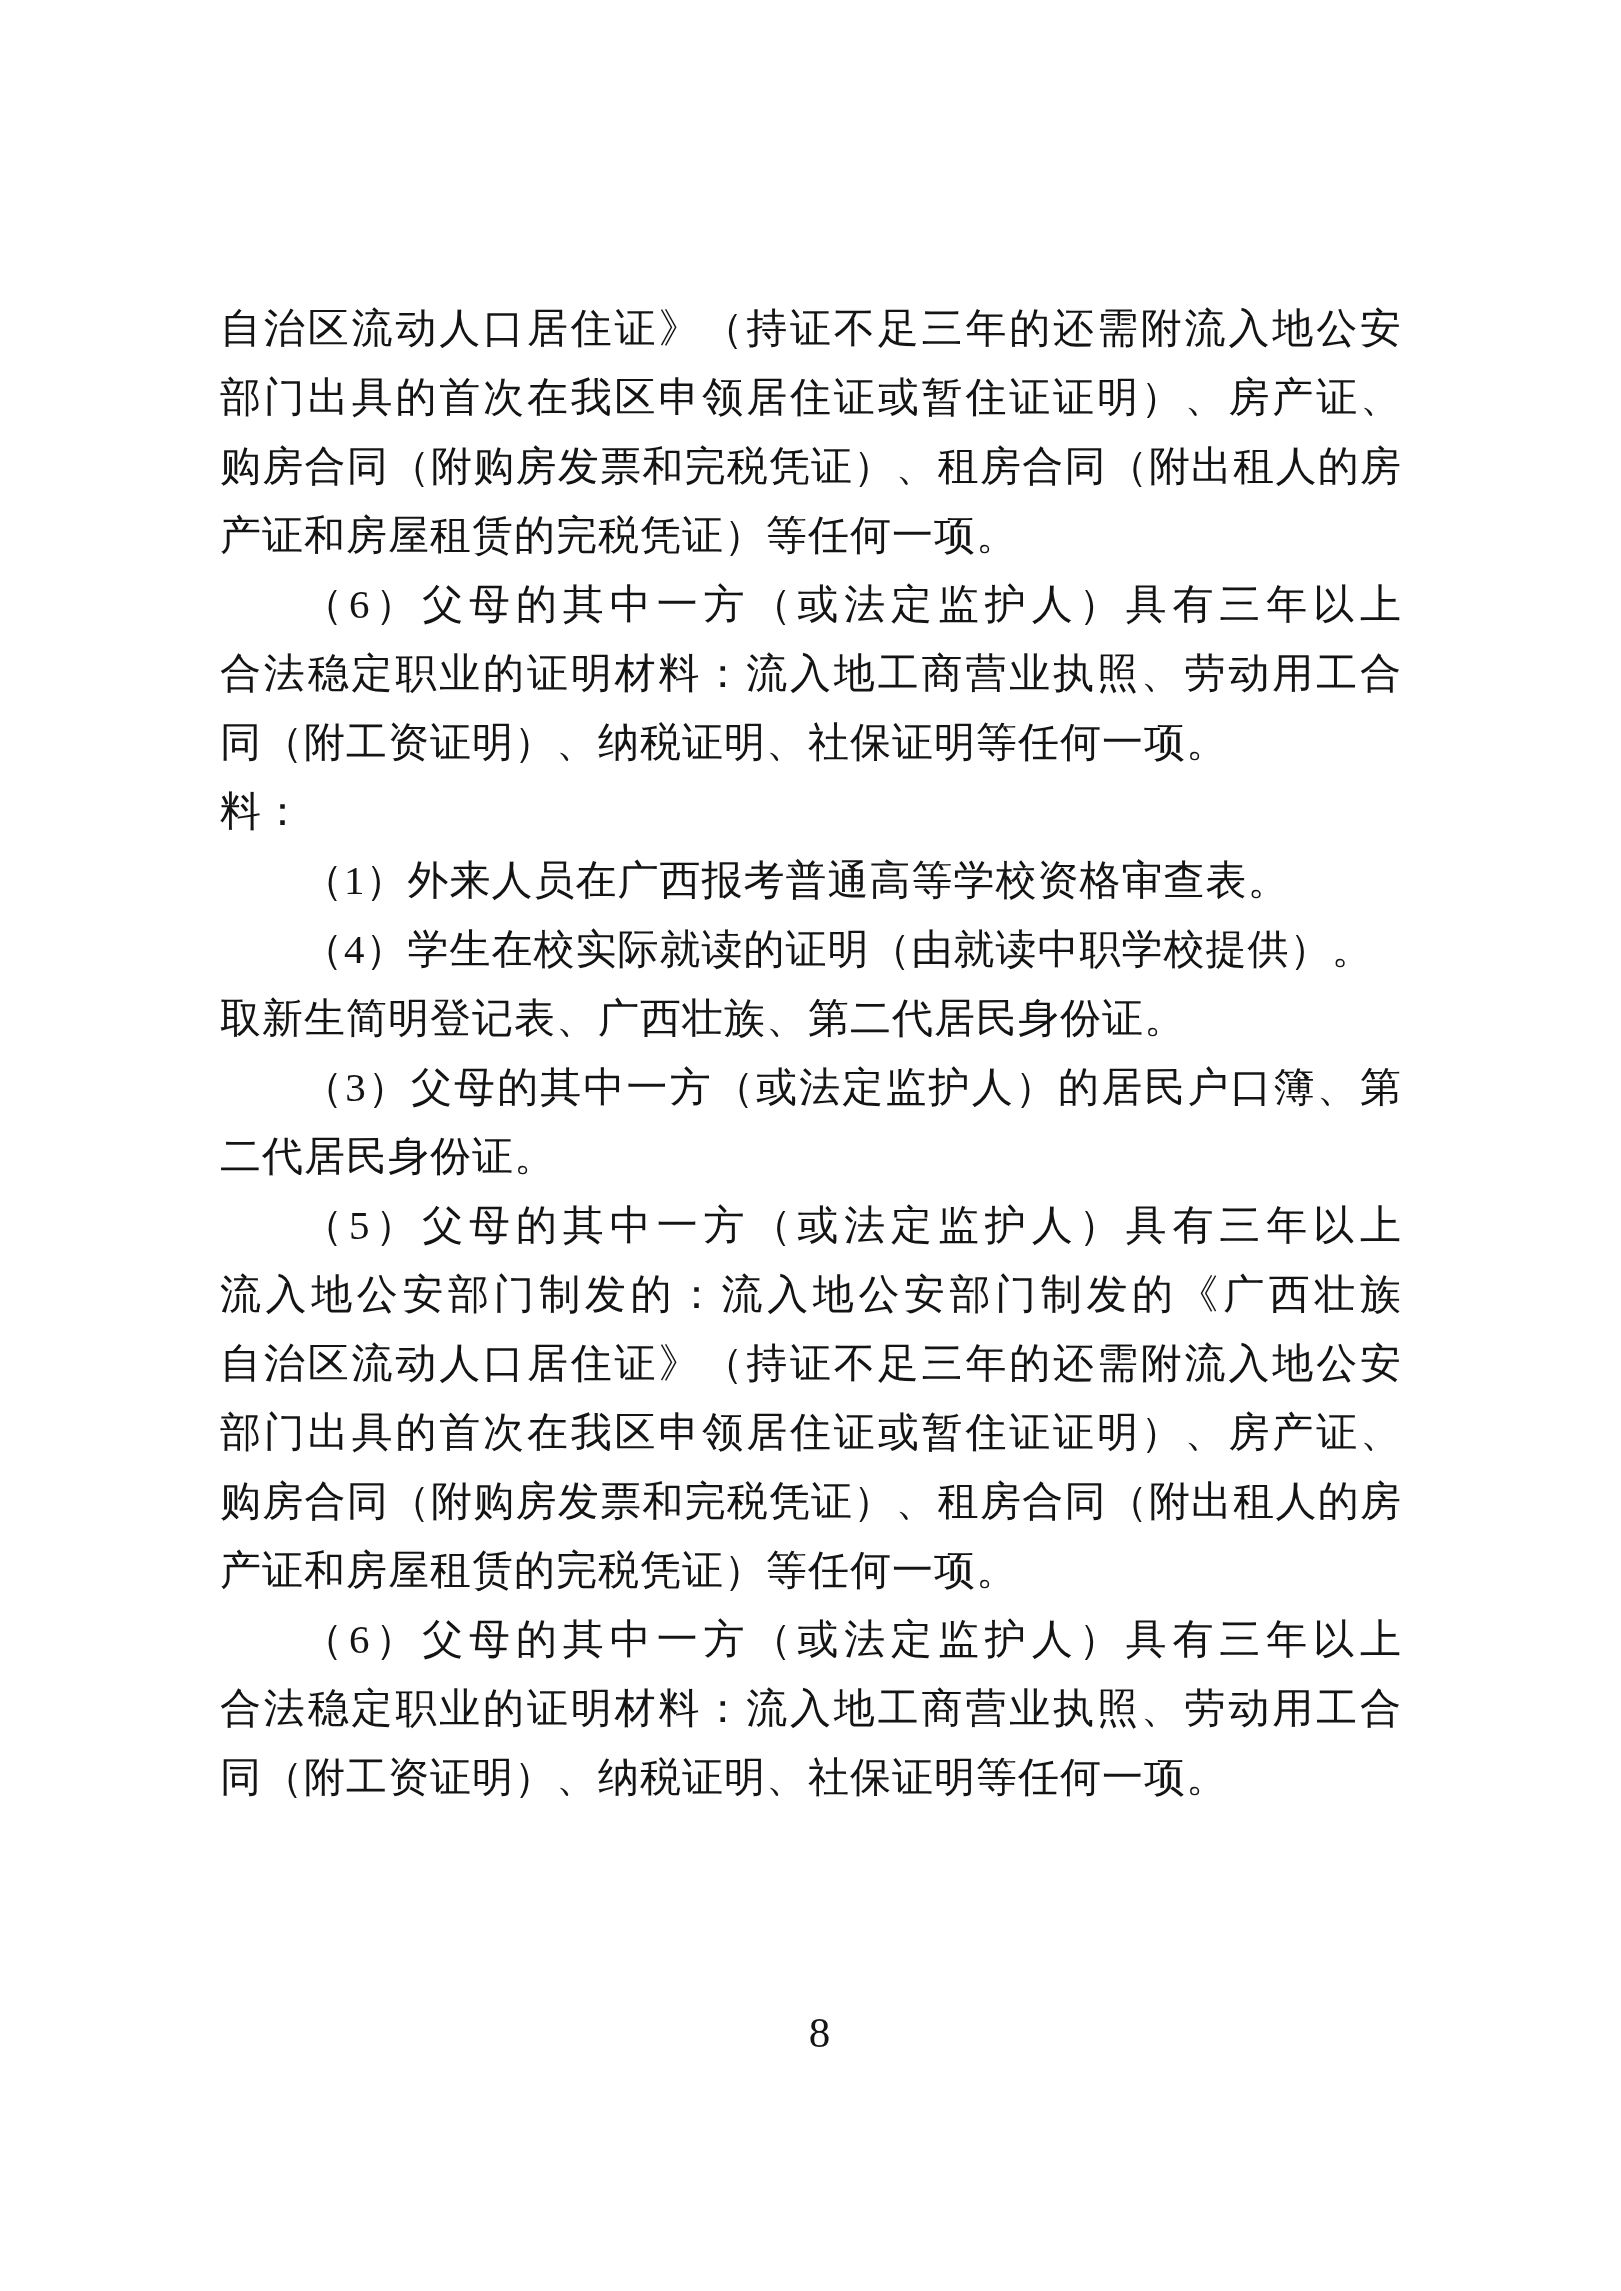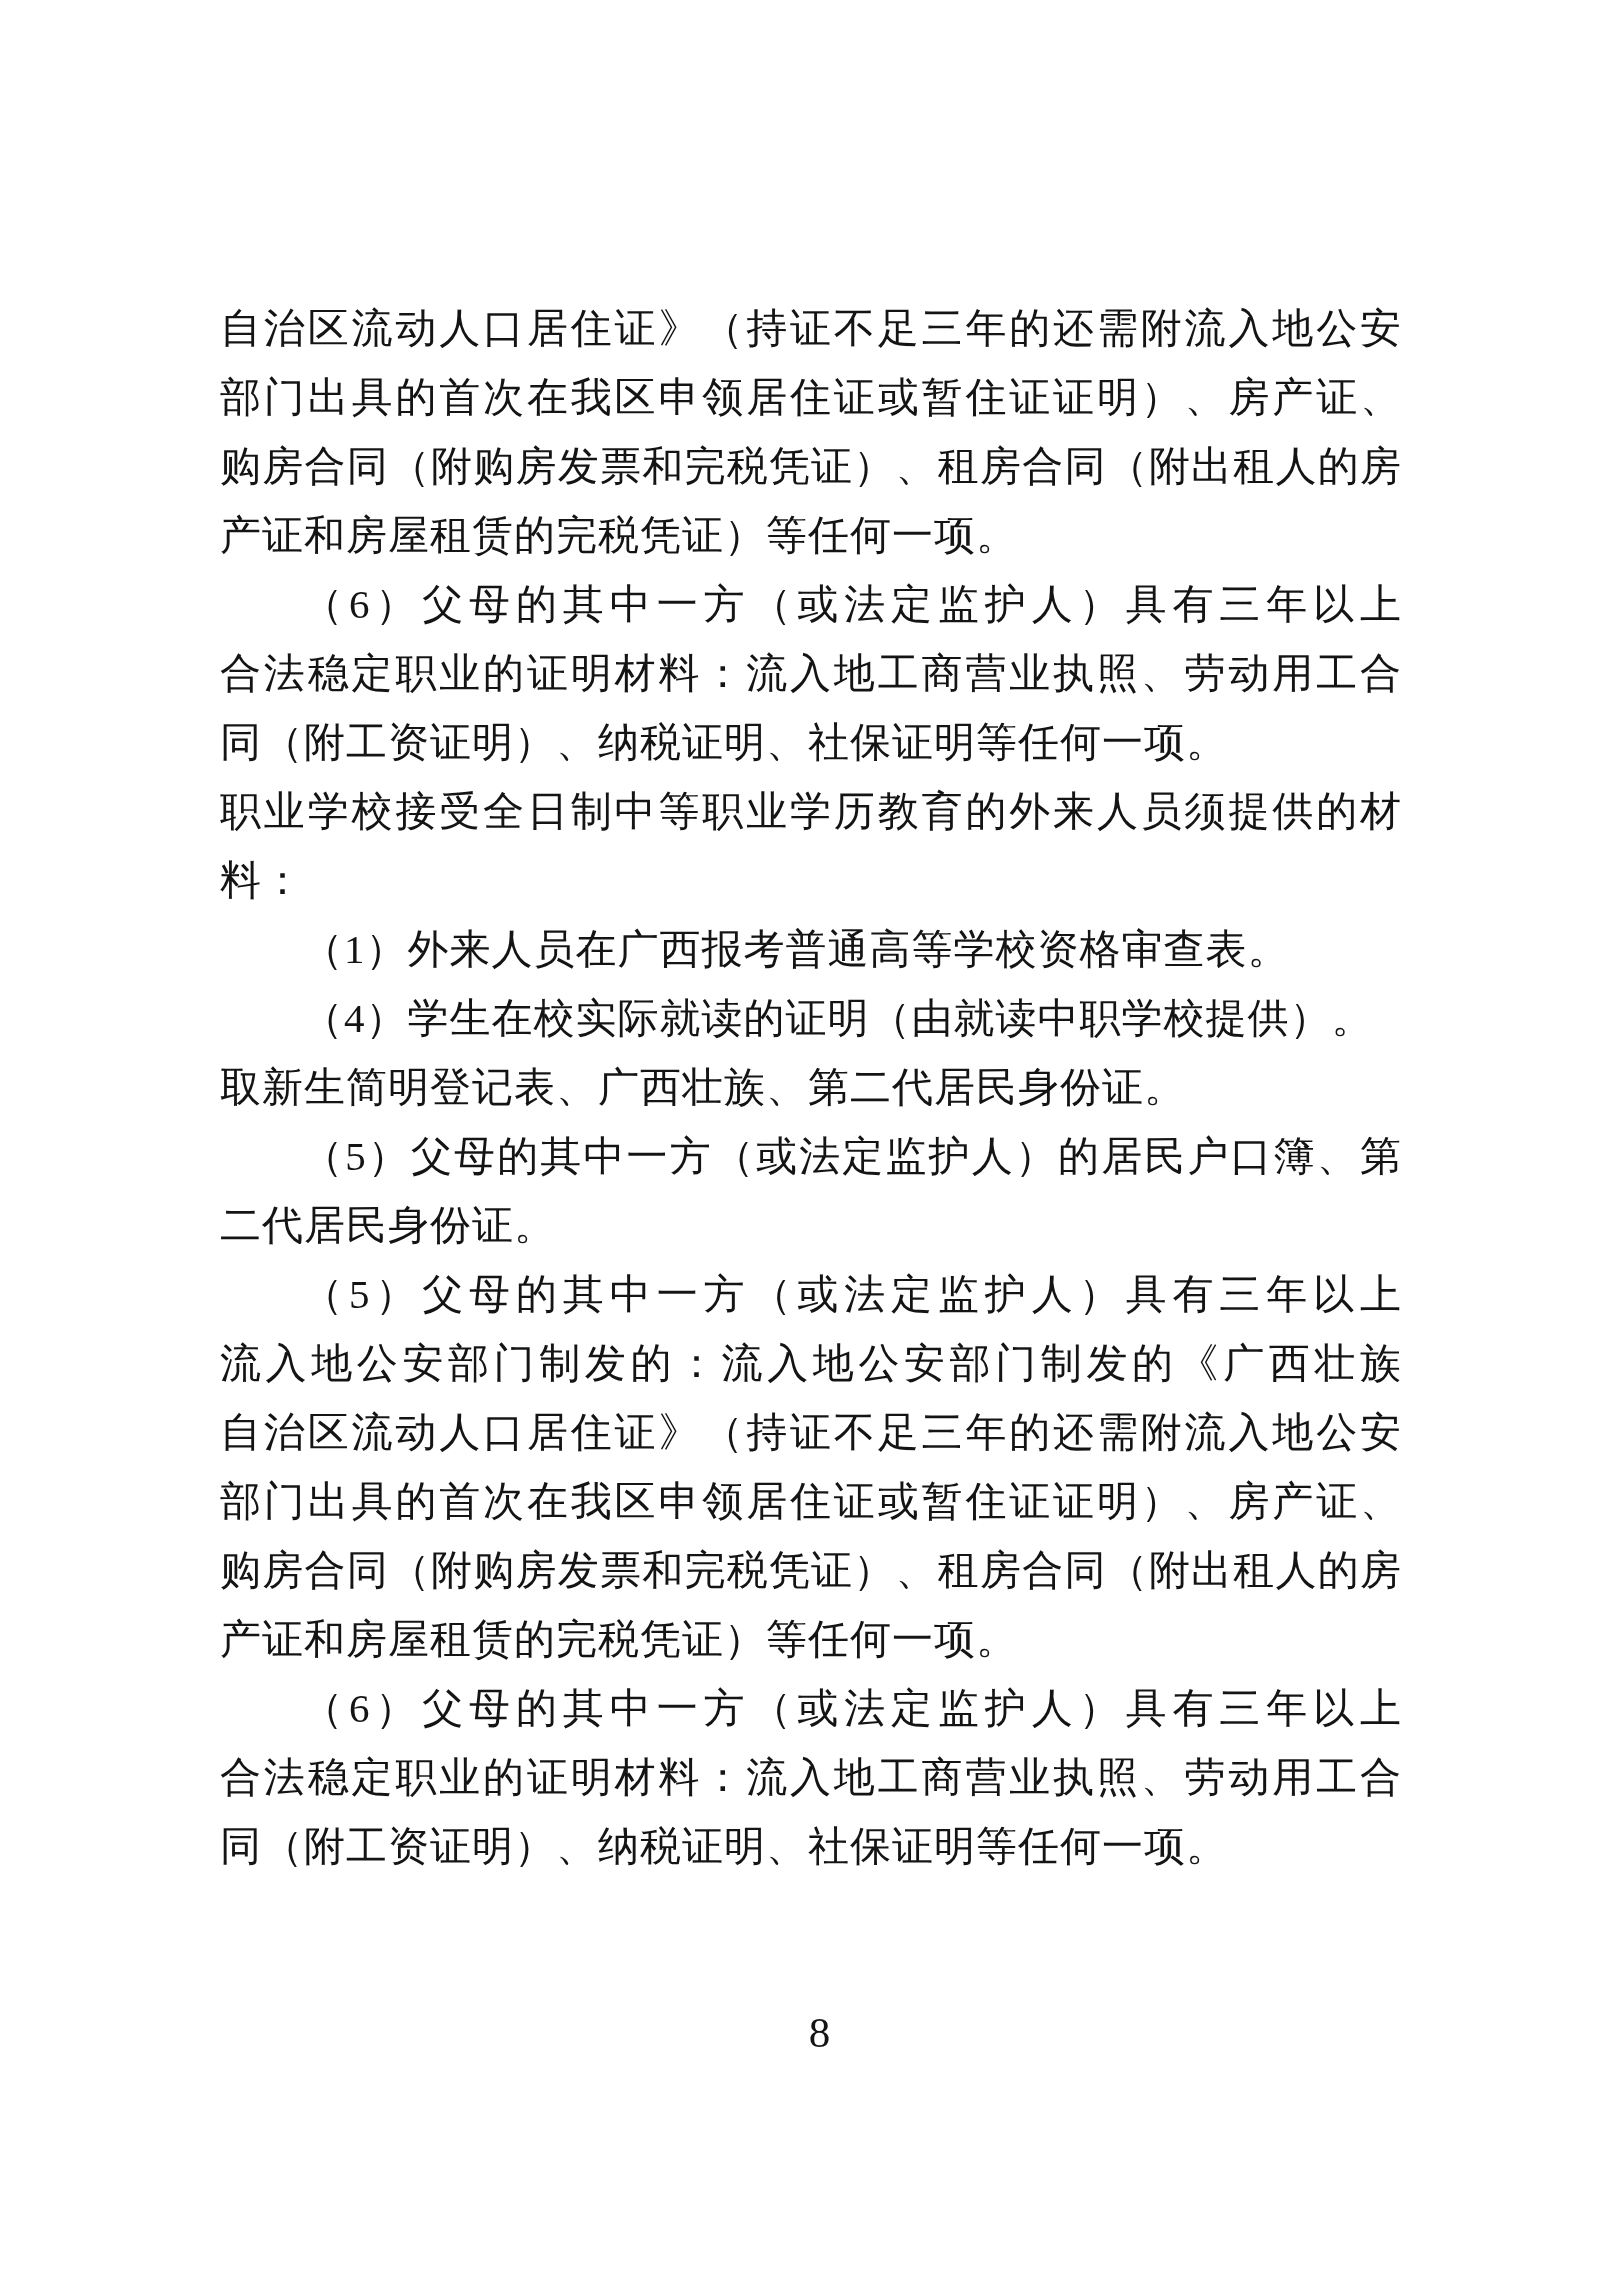--- a/index.html
+++ b/index.html
@@ -55,26 +55,25 @@
 
 <div class="page" style="background: rgb(255, 255, 255); color: rgb(20, 20, 20); padding-left: 18px;">
   <div class="text-block">
       <div class="line">自治区流动人口居住证》（持证不足三年的还需附流入地公安</div>
       <div class="line">部门出具的首次在我区申领居住证或暂住证证明）、房产证、</div>
       <div class="line">购房合同（附购房发票和完税凭证）、租房合同（附出租人的房</div>
       <div class="line end">产证和房屋租赁的完税凭证）等任何一项。</div>
       <div class="line indent">（6）父母的其中一方（或法定监护人）具有三年以上（含）</div>
       <div class="line">合法稳定职业的证明材料：流入地工商营业执照、劳动用工合</div>
       <div class="line end">同（附工资证明）、纳税证明、社保证明等任何一项。</div>
-      <div class="line">职业学校接受全日制中等职业学历教育的外来人员须提供的材</div>
       <div class="line end">料：</div>
       <div class="line indent end">（1）外来人员在广西报考普通高等学校资格审查表。</div>
       <div class="line indent end">（4）学生在校实际就读的证明（由就读中职学校提供）。</div>
       <div class="line end">取新生简明登记表、广西壮族、第二代居民身份证。</div>
-      <div class="line indent">（5）父母的其中一方（或法定监护人）的居民户口簿、第</div>
+      <div class="line indent">（3）父母的其中一方（或法定监护人）的居民户口簿、第</div>
       <div class="line end">二代居民身份证。</div>
       <div class="line indent">（5）父母的其中一方（或法定监护人）具有三年以上（含）</div>
       <div class="line">流入地公安部门制发的：流入地公安部门制发的《广西壮族</div>
       <div class="line">自治区流动人口居住证》（持证不足三年的还需附流入地公安</div>
       <div class="line">部门出具的首次在我区申领居住证或暂住证证明）、房产证、</div>
       <div class="line">购房合同（附购房发票和完税凭证）、租房合同（附出租人的房</div>
       <div class="line end">产证和房屋租赁的完税凭证）等任何一项。</div>
       <div class="line indent">（6）父母的其中一方（或法定监护人）具有三年以上（含）</div>
       <div class="line">合法稳定职业的证明材料：流入地工商营业执照、劳动用工合</div>
       <div class="line end">同（附工资证明）、纳税证明、社保证明等任何一项。</div>

